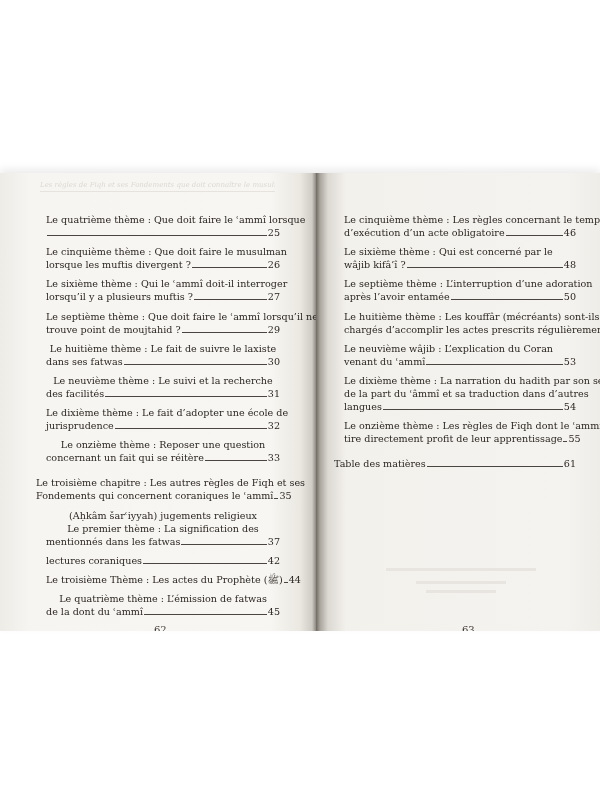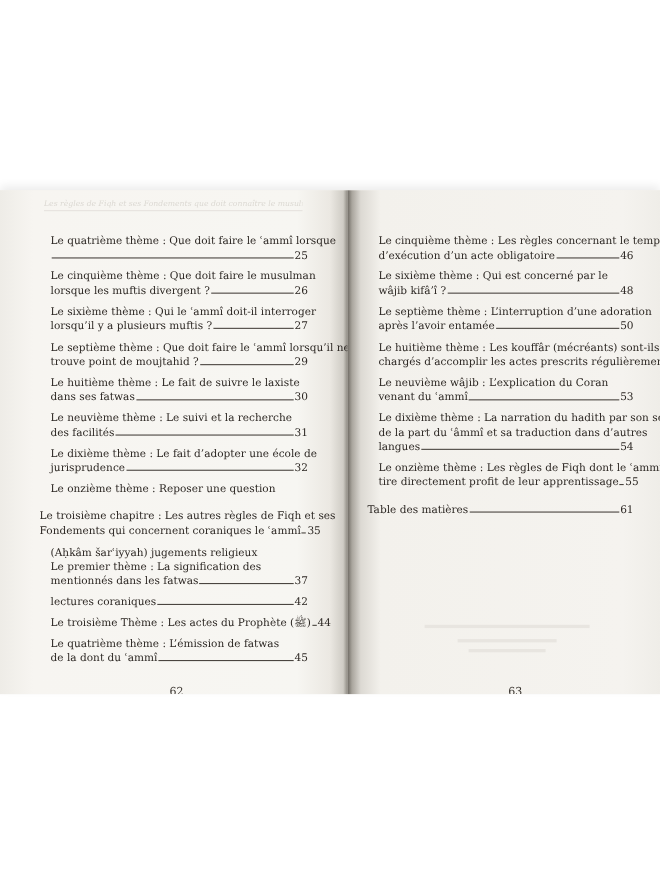--- a/index.html
+++ b/index.html
@@ -20,21 +20,21 @@
   .page.right {
     left: 316px; width: 284px;
     background: linear-gradient(to right, #6e6a63 0px, #a9a59d 4px, #dcd9d3 12px, #f3f1ec 30px, #f5f3ef 250px, #efede8 284px);
   }
   .running-head {
     position: absolute; left: 40px; top: 8px; width: 235px; height: 10px;
     font-size: 7px; font-style: italic; color: #dcd9d3; white-space: nowrap; overflow: hidden;
     border-bottom: 1px solid #e6e3de;
   }
   .toc { position: absolute; }
-  .left .toc { left: 46px; top: 40px; width: 234px; }
+  .left .toc { left: 46px; top: 40px; width: 234px; text-align: center; }
   .right .toc { left: 28px; top: 40px; width: 232px; }
   .entry { font-size: 9.6px; line-height: 13px; margin-bottom: 6.2px; position: relative; }
   .entry.chapter { margin-left: -10px; margin-top: 12px; }
   .entry .title-line { display: block; white-space: nowrap; }
   .entry .last-line { display: flex; align-items: baseline; white-space: nowrap; }
   .entry .leader { flex: 1; border-bottom: 1px solid #4a4540; margin: 0 1px 2px 1px; height: 0; min-width: 4px; }
   .entry .pg { flex: none; }
   .folio { position: absolute; bottom: -4px; font-size: 10px; color: #3a3530; }
   .left .folio { left: 154px; }
   .right .folio { left: 146px; }
@@ -101,20 +101,25 @@
         <div class="entry">
           <span class="title-line">Le dixième thème : Le fait d’adopter une école de</span>
           <span class="last-line">
             <span>jurisprudence</span>
             <span class="leader"></span>
             <span class="pg">32</span>
           </span>
         </div>
         <div class="entry">
           <span class="title-line">Le onzième thème : Reposer une question</span>
+          <span class="last-line">
+            <span>concernant un fait qui se réitère</span>
+            <span class="leader"></span>
+            <span class="pg">33</span>
+          </span>
         </div>
         <div class="entry chapter">
           <span class="title-line">Le troisième chapitre : Les autres règles de Fiqh et ses</span>
           <span class="last-line">
             <span>Fondements qui concernent coraniques le ʿammî</span>
             <span class="leader"></span>
             <span class="pg">35</span>
           </span>
         </div>
         <div class="entry">

